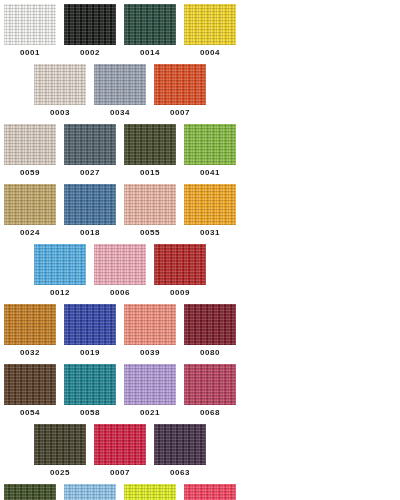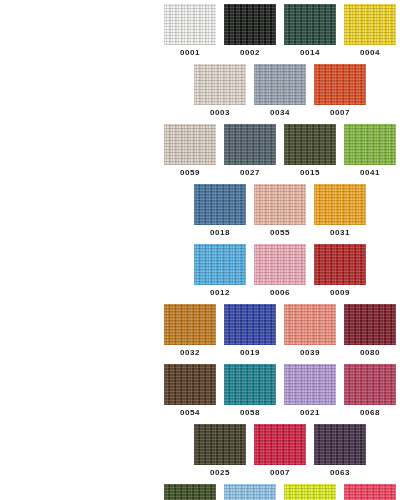--- a/index.html
+++ b/index.html
@@ -13,21 +13,21 @@
     overflow: hidden;
     font-family: "Liberation Sans", sans-serif;
   }
   #chart {
     width: 400px;
     height: 382px;
     box-sizing: border-box;
     background: #ffffff;
     display: flex;
     flex-direction: column;
-    align-items: flex-end;
+    align-items: flex-start;
     padding-top: 4px;
   }
   .swatch-row {
     display: flex;
     flex-direction: row;
     justify-content: center;
     width: 240px;
     margin-bottom: 0px;
   }
   .swatch-cell {
@@ -163,20 +163,27 @@
       <div class="swatch-cell">
         <div class="swatch-chip" style="background: rgb(130, 187, 58);">
           <div class="weave"></div>
           <div class="weave2"></div>
         </div>
         <div class="swatch-label">0041</div>
       </div>
     </div>
     <div class="swatch-row">
       <div class="swatch-cell">
+        <div class="swatch-chip" style="background: rgb(195, 167, 101);">
+          <div class="weave"></div>
+          <div class="weave2"></div>
+        </div>
+        <div class="swatch-label">0024</div>
+      </div>
+      <div class="swatch-cell">
         <div class="swatch-chip" style="background: rgb(63, 111, 156);">
           <div class="weave"></div>
           <div class="weave2"></div>
         </div>
         <div class="swatch-label">0018</div>
       </div>
       <div class="swatch-cell">
         <div class="swatch-chip" style="background: rgb(239, 184, 166);">
           <div class="weave"></div>
           <div class="weave2"></div>

